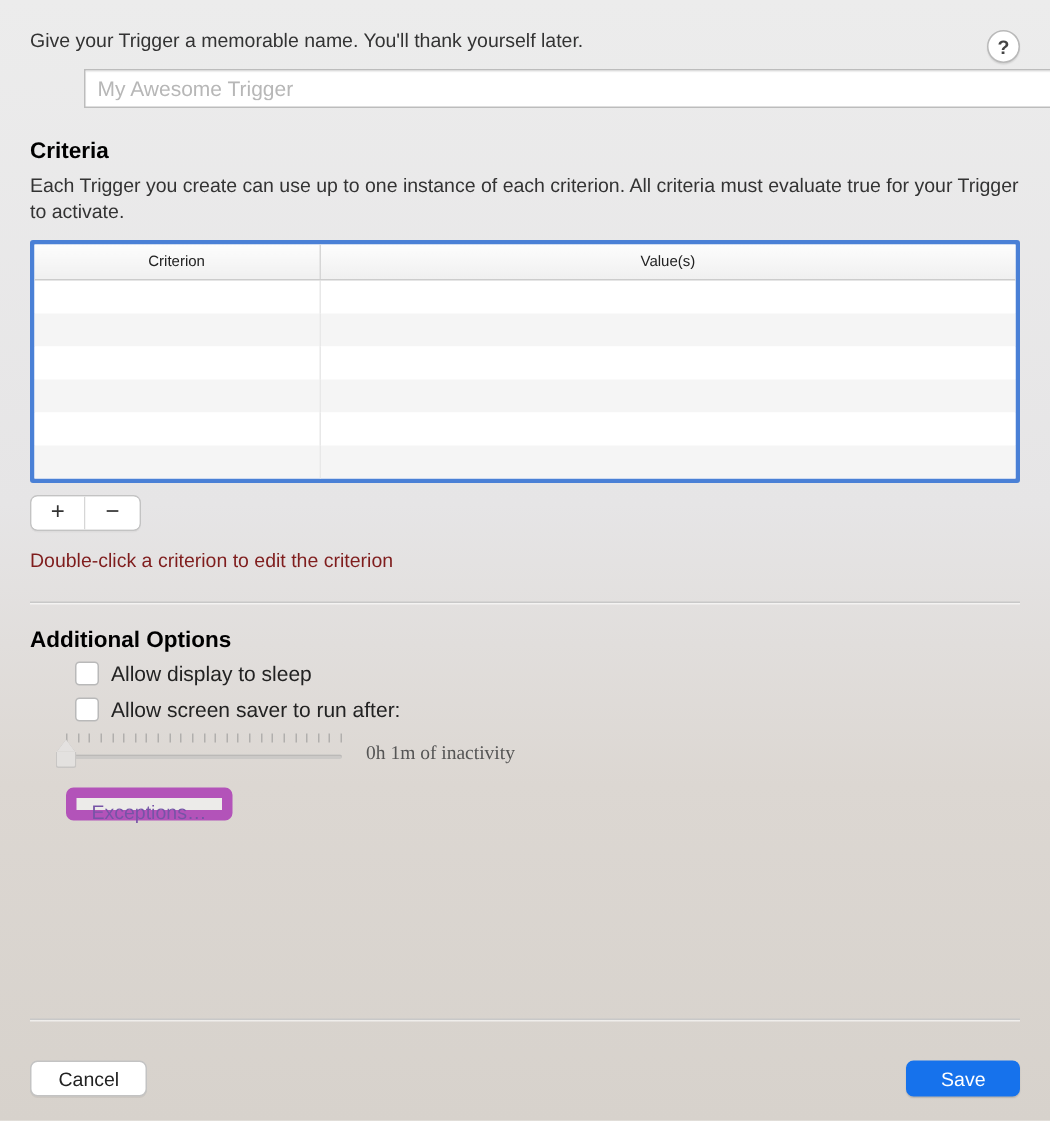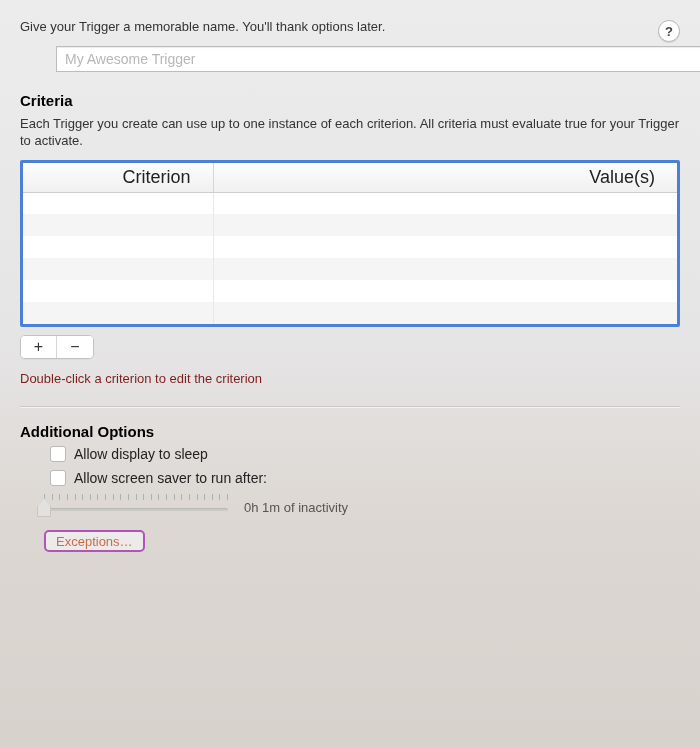--- a/index.html
+++ b/index.html
@@ -62,23 +62,23 @@
     border: 3px solid #4a80d6;
     border-radius: 2px;
     background: #fff;
   }
   table.criteria {
     width: 100%;
     border-collapse: collapse;
     table-layout: fixed;
   }
   table.criteria th {
-    text-align: right;
+    text-align: center;
     font-weight: 400;
-    font-size: 18px;
+    font-size: 10px;
     background: linear-gradient(#fdfdfd, #f0f0f0);
     border-bottom: 1px solid #ccc;
     padding: 4px 22px;
     height: 24px;
   }
   table.criteria th:first-child {
     width: 190px;
     border-right: 1px solid #d6d6d6;
   }
   table.criteria td {
@@ -145,20 +145,21 @@
     background: #1672ec;
     border-color: #1672ec;
   }
   .chk.checked svg { display: block; }
   .chk svg { display: none; width: 10px; height: 10px; }
 
   .slider-row {
     display: flex; align-items: center;
     margin-left: 24px;
     margin-top: 0;
+    font-family: Liberation Serif, serif;
   }
   .slider {
     position: relative;
     width: 184px; height: 26px;
     opacity: 0.55;
   }
   .slider .ticks {
     position: absolute; top: 0; left: 0; right: 0;
     height: 10px;
     display: flex; justify-content: space-between;
@@ -202,23 +203,23 @@
     color: #555;
   }
 
   .exceptions-btn {
     margin-left: 24px;
     margin-top: 10px;
     display: inline-block;
     height: 22px;
     padding: 0 10px;
     border-radius: 5px;
-    border: 2px solid #a21caf;
+    border: 7px solid #a21caf;
     background: #f4f4f4;
-    color: #c2410c;
+    color: #4c1d95;
     font-size: 13px;
     line-height: 20px;
     opacity: 0.7;
   }
 
   .footer {
     position: absolute;
     left: 20px; right: 20px; bottom: 16px;
     display: flex; justify-content: space-between; align-items: center;
   }
@@ -252,21 +253,21 @@
 </head>
 <body>
 
 <div class="sheet">
 
   <div class="help-btn">
     <span>?</span>
   </div>
 
   <div class="block">
-    <div class="section-desc">Give your Trigger a memorable name. You'll thank options later.</div>
+    <div class="section-desc">Give your Trigger a memorable name. You'll thank yourself later.</div>
     <input type="text" class="text-input" placeholder="My Awesome Trigger" style="">
   </div>
 
   <div class="block">
     <div class="section-title">Criteria</div>
     <div class="section-desc">Each Trigger you create can use up to one instance of each criterion. All criteria must evaluate true for your Trigger to activate.</div>
 
     <div class="table-wrap">
       <table class="criteria">
         <thead>
@@ -367,14 +368,19 @@
         </div>
         <div class="track"></div>
         <div class="thumb"></div>
       </div>
       <span class="slider-label">0h 1m of inactivity</span>
     </div>
 
     <div class="exceptions-btn">Exceptions…</div>
   </div>
 
+  <div class="footer">
+    <div class="footer-divider"></div>
+    <button class="mac-btn">Cancel</button>
+    <button class="mac-btn primary">Save</button>
+  </div>
 
 </div>
 
 </body></html>

